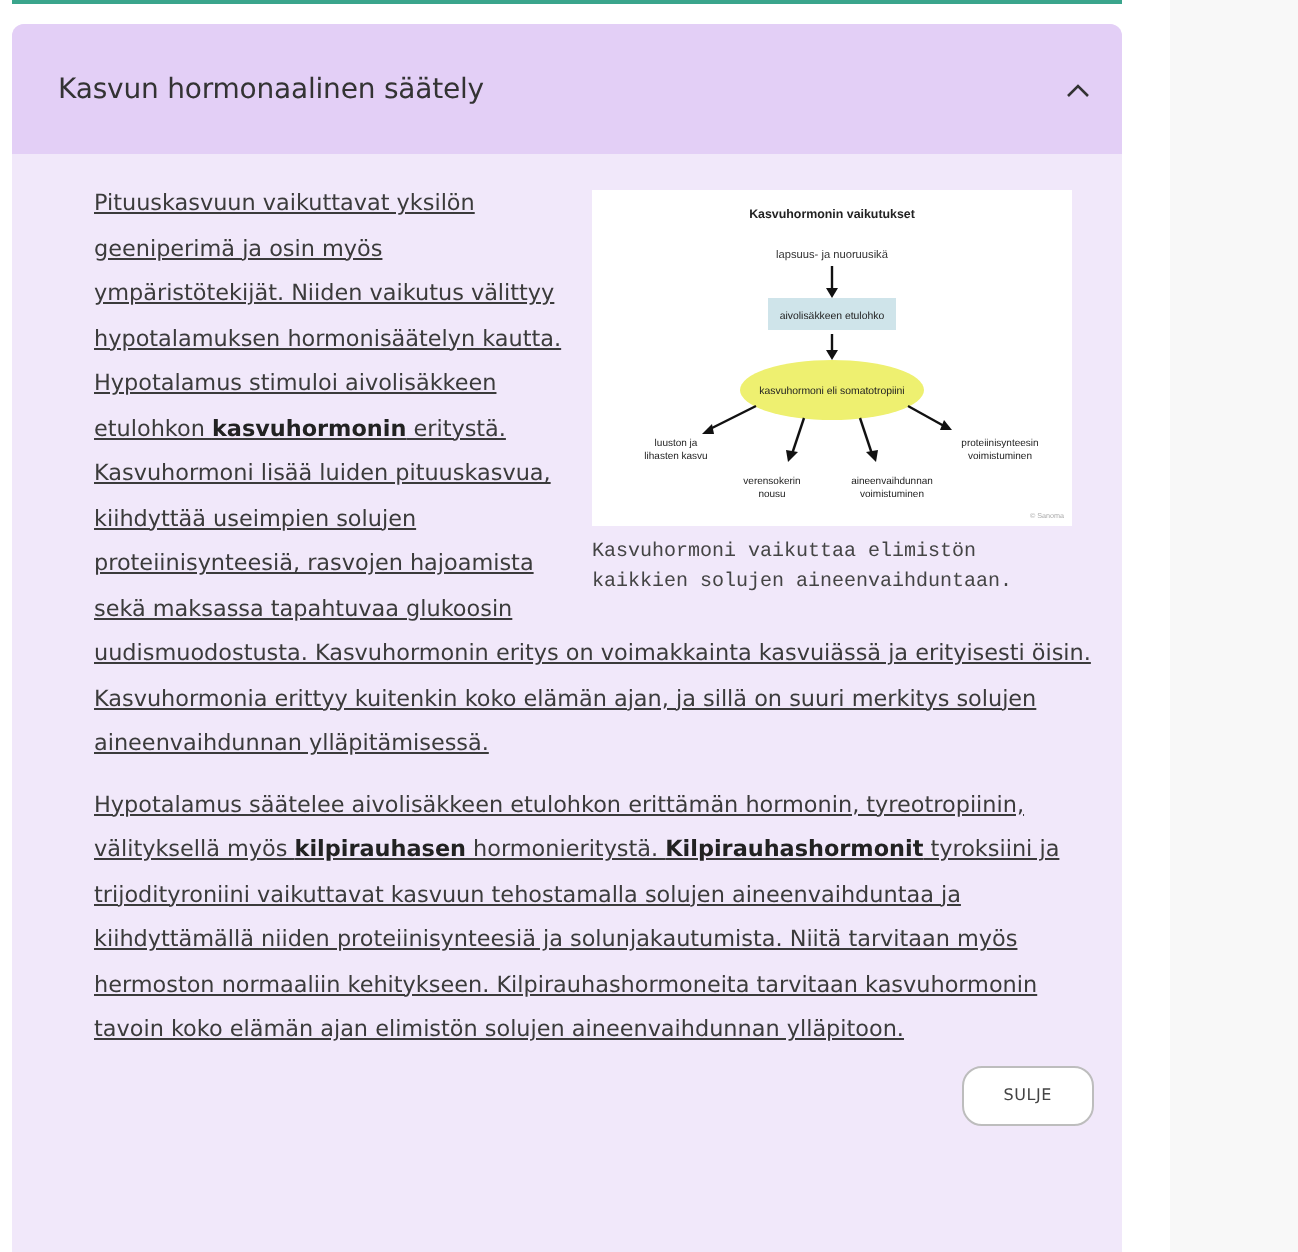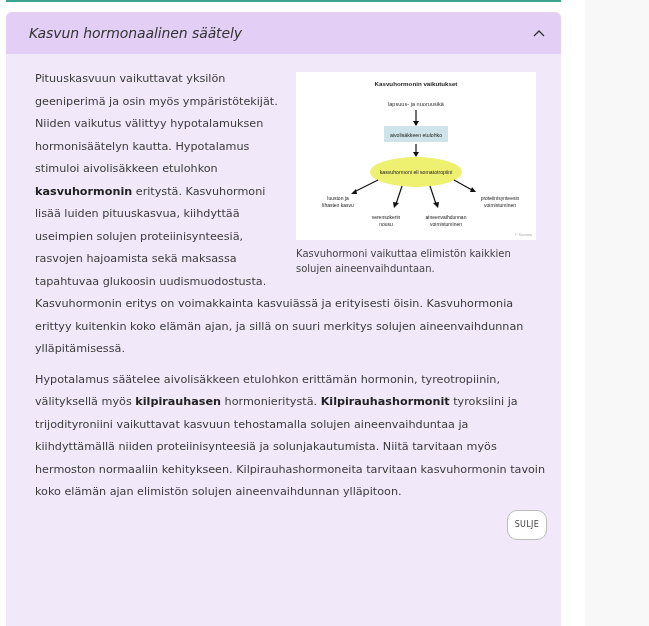--- a/index.html
+++ b/index.html
@@ -17,51 +17,50 @@
     position: absolute; left: 585px; top: 0; width: 64px; height: 626px;
     background: #f8f8f8;
   }
   .accordion {
     position: absolute; left: 6px; top: 12px; width: 555px; height: 620px;
     background: #f1e8fa;
     border-radius: 6px 6px 0 0;
     overflow: hidden;
   }
   .acc-header {
-    height: 42px; background: #e3cff6;
+    height: 65px; background: #e3cff6;
     display: flex; align-items: center; justify-content: space-between;
     padding: 0 14px 0 23px;
     cursor: pointer;
-    font-style: italic;
   }
   .acc-title {
     font-size: 14px; color: #333; letter-spacing: -0.1px;
   }
   .chevron {
     width: 16px; height: 16px; display: flex; align-items: center; justify-content: center;
   }
   .acc-body {
     padding: 14px 14px 0 25px;
     font-size: 11.2px; line-height: 22.5px; color: #3b3b3b;
   }
-  .acc-body p { margin: 0 0 8px 4px; }
+  .acc-body p { margin: 0 0 8px 16px; text-decoration: underline; }
   .acc-body b { color: #222; font-weight: bold; }
   .figure {
     float: right; width: 240px; margin: 2px 11px 8px 12px;
   }
   .fig-img {
     width: 240px; height: 168px; background: #ffffff; display: block;
   }
   .fig-caption {
-    font-size: 10px; line-height: 15px; color: #444; margin-top: 6px;
+    font-size: 10px; line-height: 15px; color: #444; margin-top: 6px; font-family: Liberation Mono, monospace;
   }
   .close-wrap { text-align: right; padding-right: 0; margin-top: -2px; }
   .close-btn {
     display: inline-block; border: 1px solid #bdbdbd; background: #fff;
-    border-radius: 10px; font-size: 8px; padding: 3px 7px; color: #444;
+    border-radius: 10px; font-size: 8px; padding: 3px 20px; color: #444;
     letter-spacing: 0.3px; cursor: pointer;
   }
 </style>
 </head>
 <body>
 
 <div class="top-rule"></div>
 <div class="side-panel"></div>
 
 <section class="accordion">

